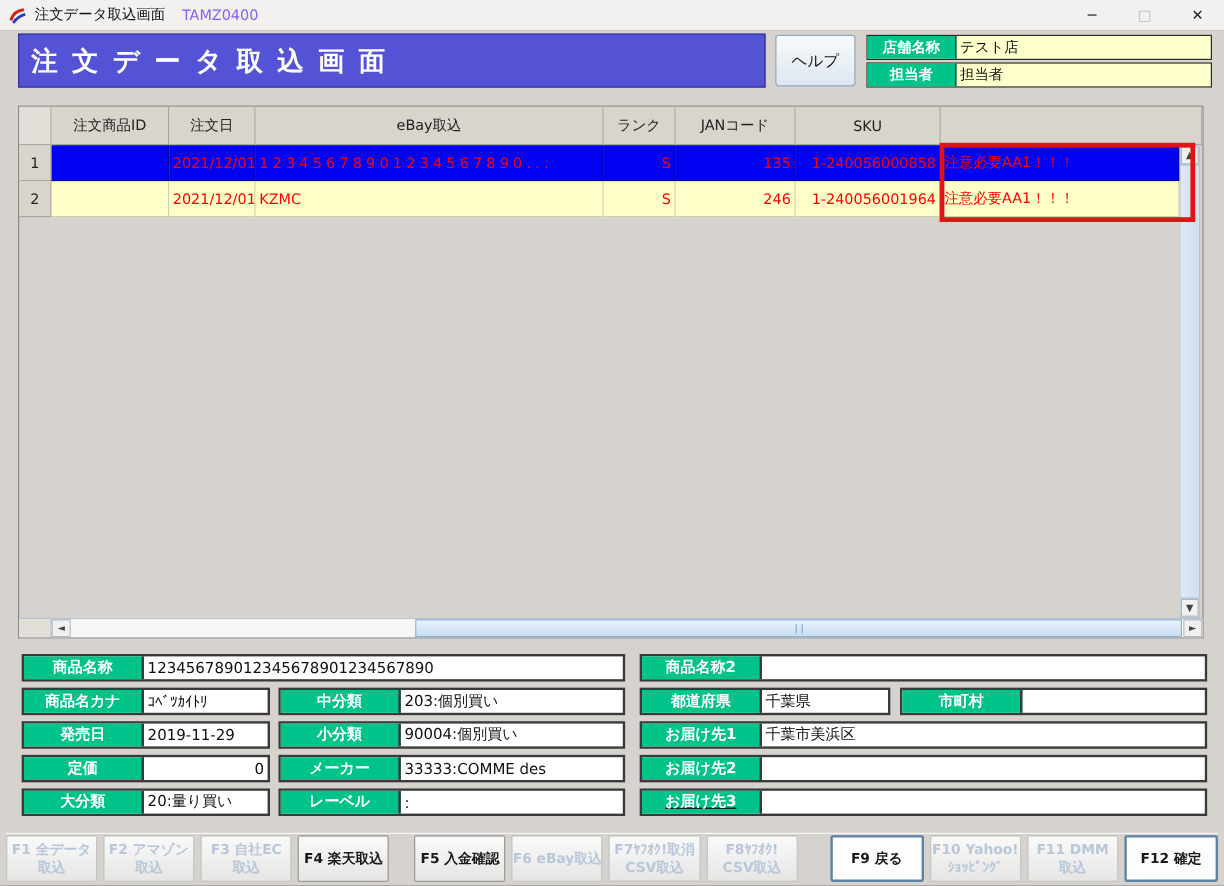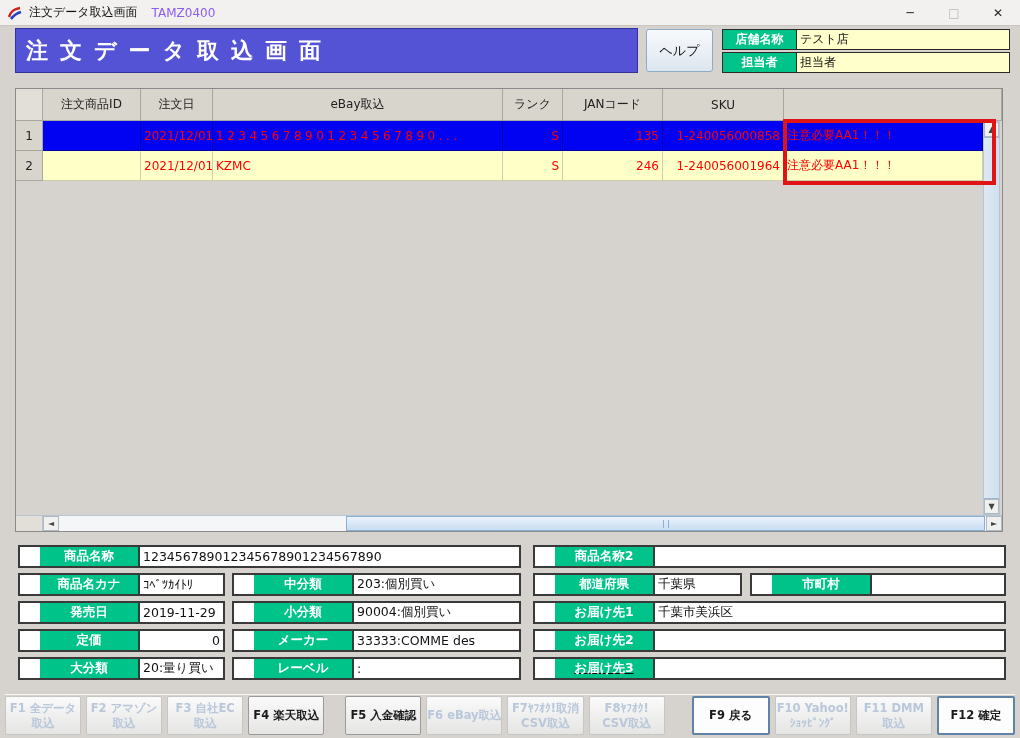--- a/index.html
+++ b/index.html
@@ -65,21 +65,21 @@
   .htrack { flex:1; position:relative; background:#f4f6f8; }
   .hthumb { position:absolute; left:31%; right:1px; top:0; bottom:0;
             background:linear-gradient(#eaf2fb,#c9ddf2); border:1px solid #8cb0d4;
             display:flex; align-items:center; justify-content:center; }
   .grip { width:6px; height:8px; border-left:1px solid #8cb0d4; border-right:1px solid #8cb0d4; }
 
   .redbox { position:absolute; left:767px; top:30px; width:213px; height:66px;
             border:4px solid #e01414; z-index:5; pointer-events:none; }
 
   
-  .fld { position:absolute; height:23px; display:flex; border:2px solid #3a3a3a; background:#fff;padding-left:20px; }
+  .fld { position:absolute; height:23px; display:flex; border:2px solid #3a3a3a; background:#fff; }
   .flab { width:100px; flex:none; background:#00c389; color:#fff; font-weight:bold; font-size:12.5px;
           display:flex; align-items:center; justify-content:center; border-right:2px solid #3a3a3a;
           white-space:nowrap; }
   .fval { flex:1; font-size:12.5px; color:#111; display:flex; align-items:center;
           padding:0 3px; white-space:nowrap; overflow:hidden; }
   .fval.num { justify-content:flex-end; }
 
   
   .fkeybar { position:absolute; left:5px; top:694px; width:1010px; height:41px;
              display:flex; gap:5px; border-top:1px solid #f7f6f4; padding-top:1px; }

